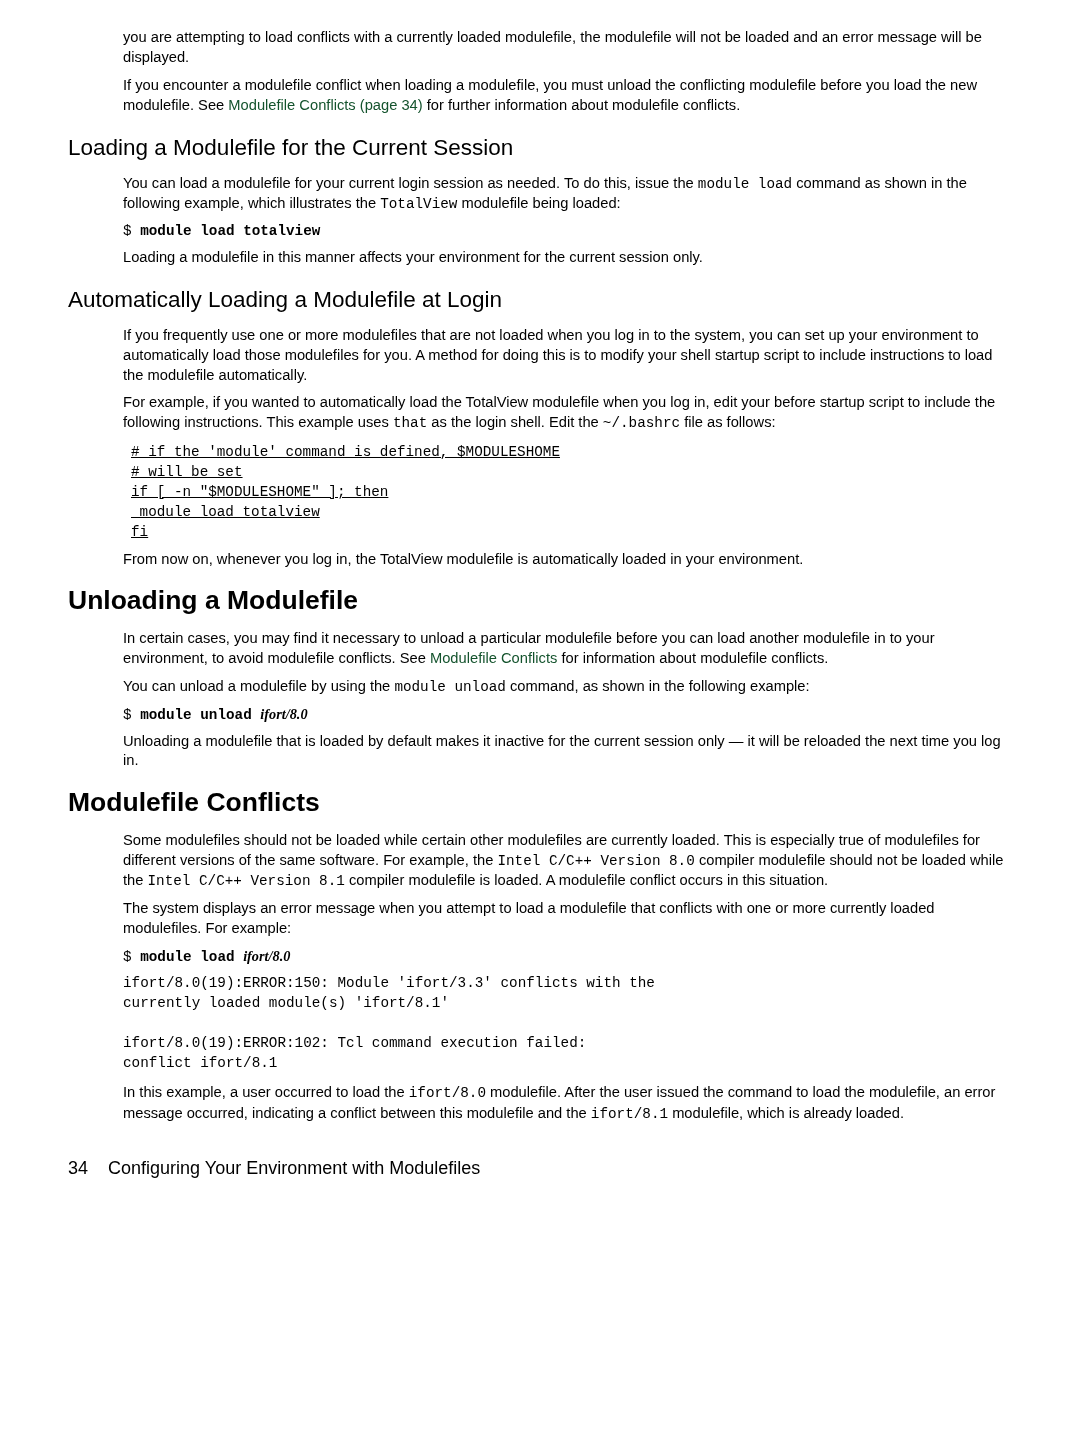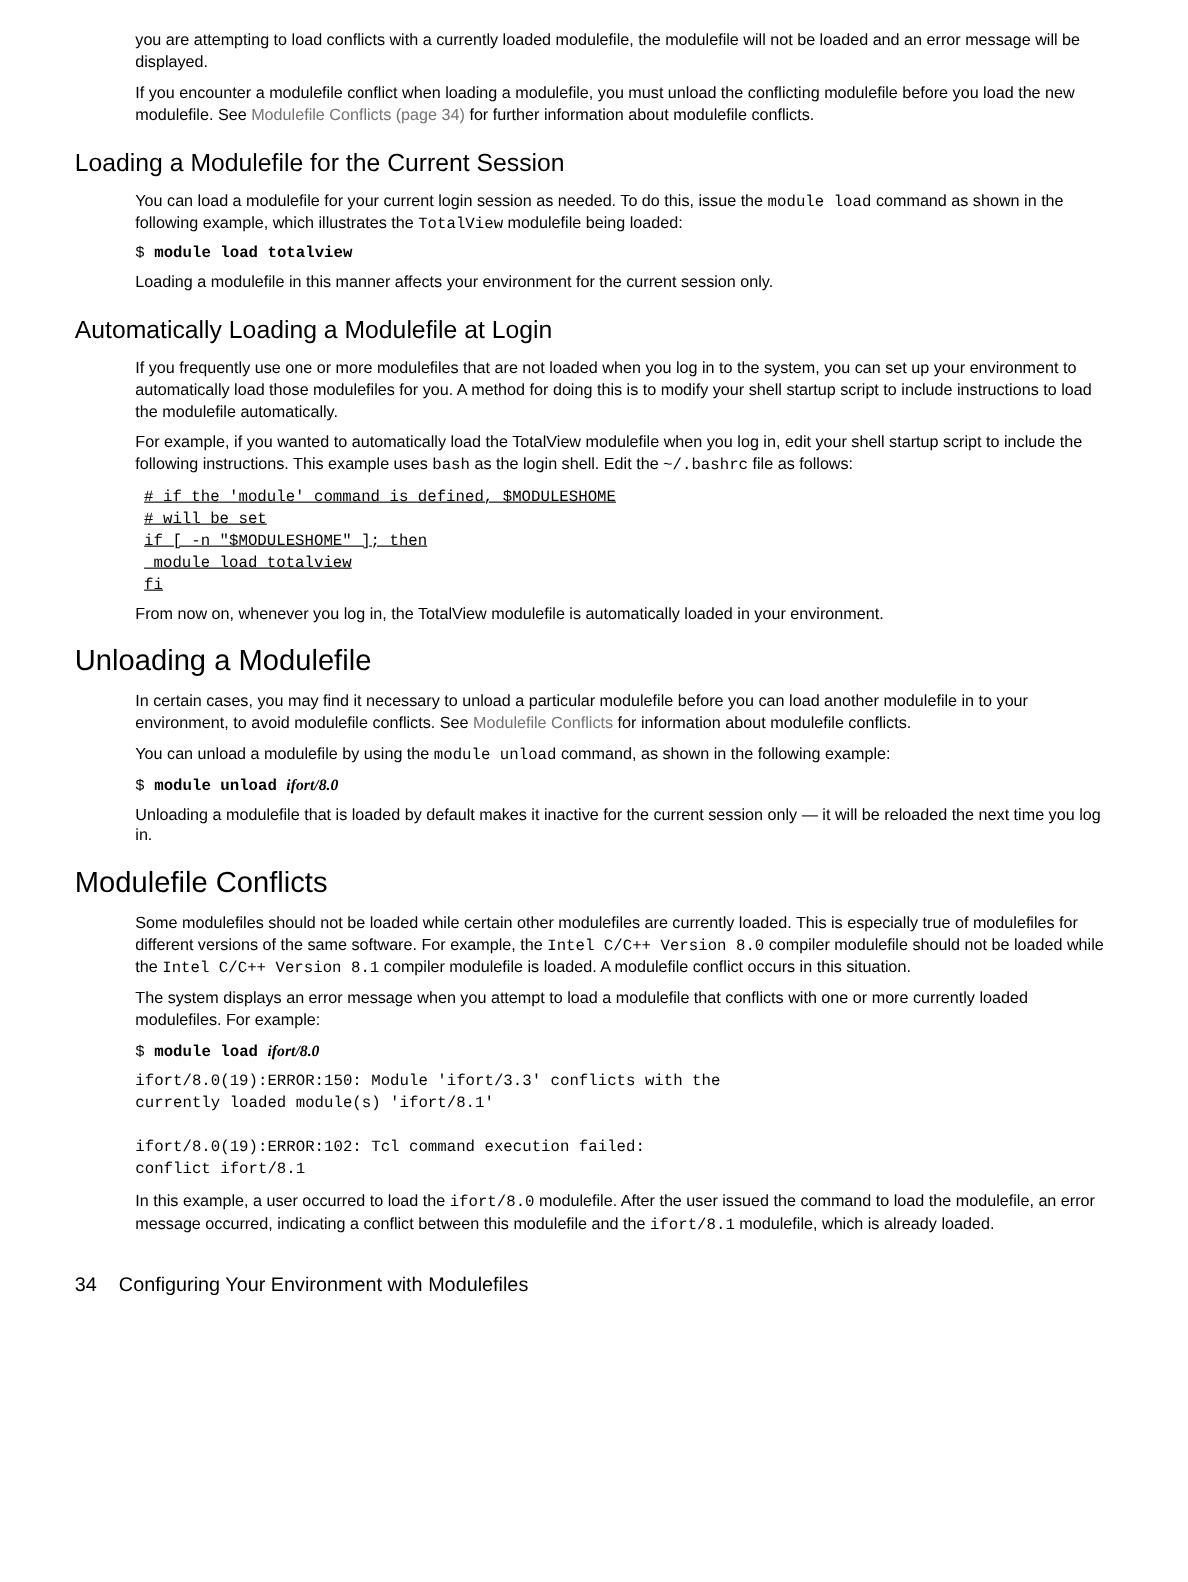--- a/index.html
+++ b/index.html
@@ -17,25 +17,25 @@
   .para {
     margin: 0 0 8px 55px;
   }
   .h2 {
     font-size: 22.5px;
     font-weight: 300;
     margin: 18px 0 10px 0;
   }
   .h3 {
     font-size: 26.5px;
-    font-weight: 400;
+    font-weight: 700;
     margin: 14px 0 10px 0;
   }
   a.link {
-    color: #737373;
+    color: #14532d;
     text-decoration: none;
   }
   .mono {
     font-family: "Courier New", Courier, monospace;
     font-size: 14.3px;
   }
   .codeline {
     font-family: "Courier New", Courier, monospace;
     font-size: 14.3px;
     margin: 6px 0 6px 55px;
@@ -82,21 +82,21 @@
 
 <div class="codeline"><span>$ </span><span class="bold">module load totalview</span></div>
 
 <p class="para">Loading a modulefile in this manner affects your environment for the current session only.</p>
 
 <div class="h2">Automatically Loading a Modulefile at Login</div>
 
 <p class="para">If you frequently use one or more modulefiles that are not loaded when you log in to the system, you can set up your environment to automatically load those modulefiles for you. A method for doing this is to modify your shell startup script to include instructions to load the modulefile automatically.</p>
 
 <p class="para">
-  <span>For example, if you wanted to automatically load the TotalView modulefile when you log in, edit your shell startup script to include the following instructions. This example uses </span><span class="mono">bash</span><span> as the login shell. Edit the </span><span class="mono">~/.bashrc</span><span> file as follows:</span>
+  <span>For example, if you wanted to automatically load the TotalView modulefile when you log in, edit your before startup script to include the following instructions. This example uses </span><span class="mono">that</span><span> as the login shell. Edit the </span><span class="mono">~/.bashrc</span><span> file as follows:</span>
 </p>
 
 <div class="codeblock"># if the 'module' command is defined, $MODULESHOME
 # will be set
 if [ -n "$MODULESHOME" ]; then
  module load totalview
 fi</div>
 
 <p class="para">From now on, whenever you log in, the TotalView modulefile is automatically loaded in your environment.</p>
 

